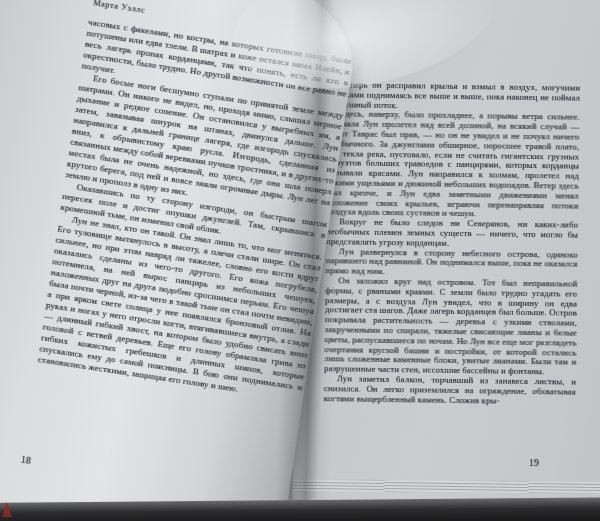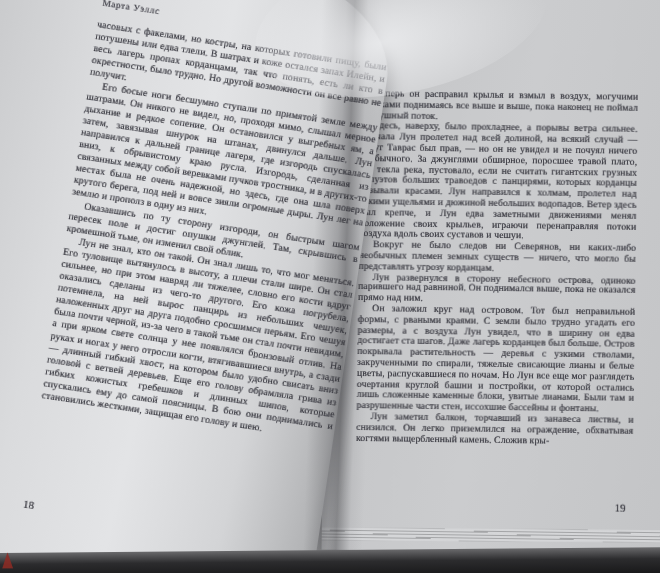--- a/index.html
+++ b/index.html
@@ -32,21 +32,21 @@
   .pl-num{position:absolute;left:90px;top:514px;}
   
   .page-right{
     position:absolute;left:296px;top:-30px;width:322px;height:532px;
     transform:rotate(0.8deg);
     background:linear-gradient(100deg,#b6b7b9 0%,#c5c6c8 16%,#cbccce 50%,#c3c4c6 100%);
     box-shadow:0 4px 8px rgba(0,0,0,.3);
     overflow:hidden;
   }
   .pr-content{position:absolute;left:30px;top:112px;width:252px;}
-  .pr-num{position:absolute;left:236px;top:486px;width:40px;text-align:right;font-family:Liberation Serif, serif;}
+  .pr-num{position:absolute;left:236px;top:486px;width:40px;font-family:Liberation Serif, serif;}
   .edge-stack{
     position:absolute;left:-6px;bottom:10px;width:340px;height:11px;
     transform:rotate(-0.4deg);
     background:repeating-linear-gradient(180deg,#d7d8da 0 2px,#9d9ea0 2px 3px);
     opacity:.85;
   }
   
   .gutter{
     position:absolute;left:284px;top:-12px;width:54px;height:545px;
     transform:rotate(2deg);pointer-events:none;

